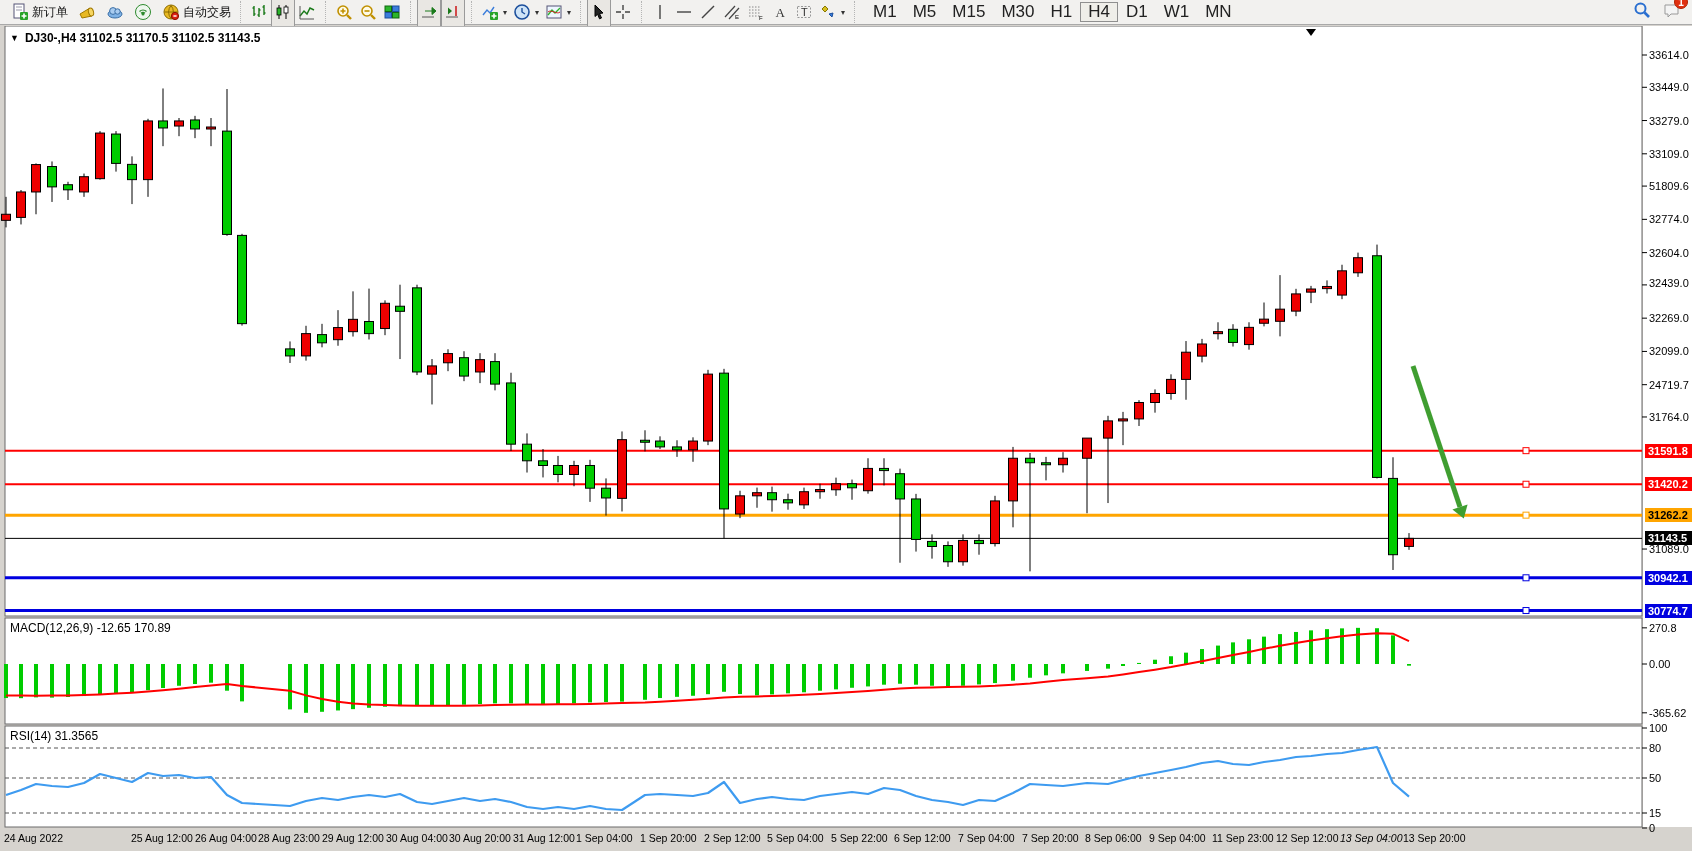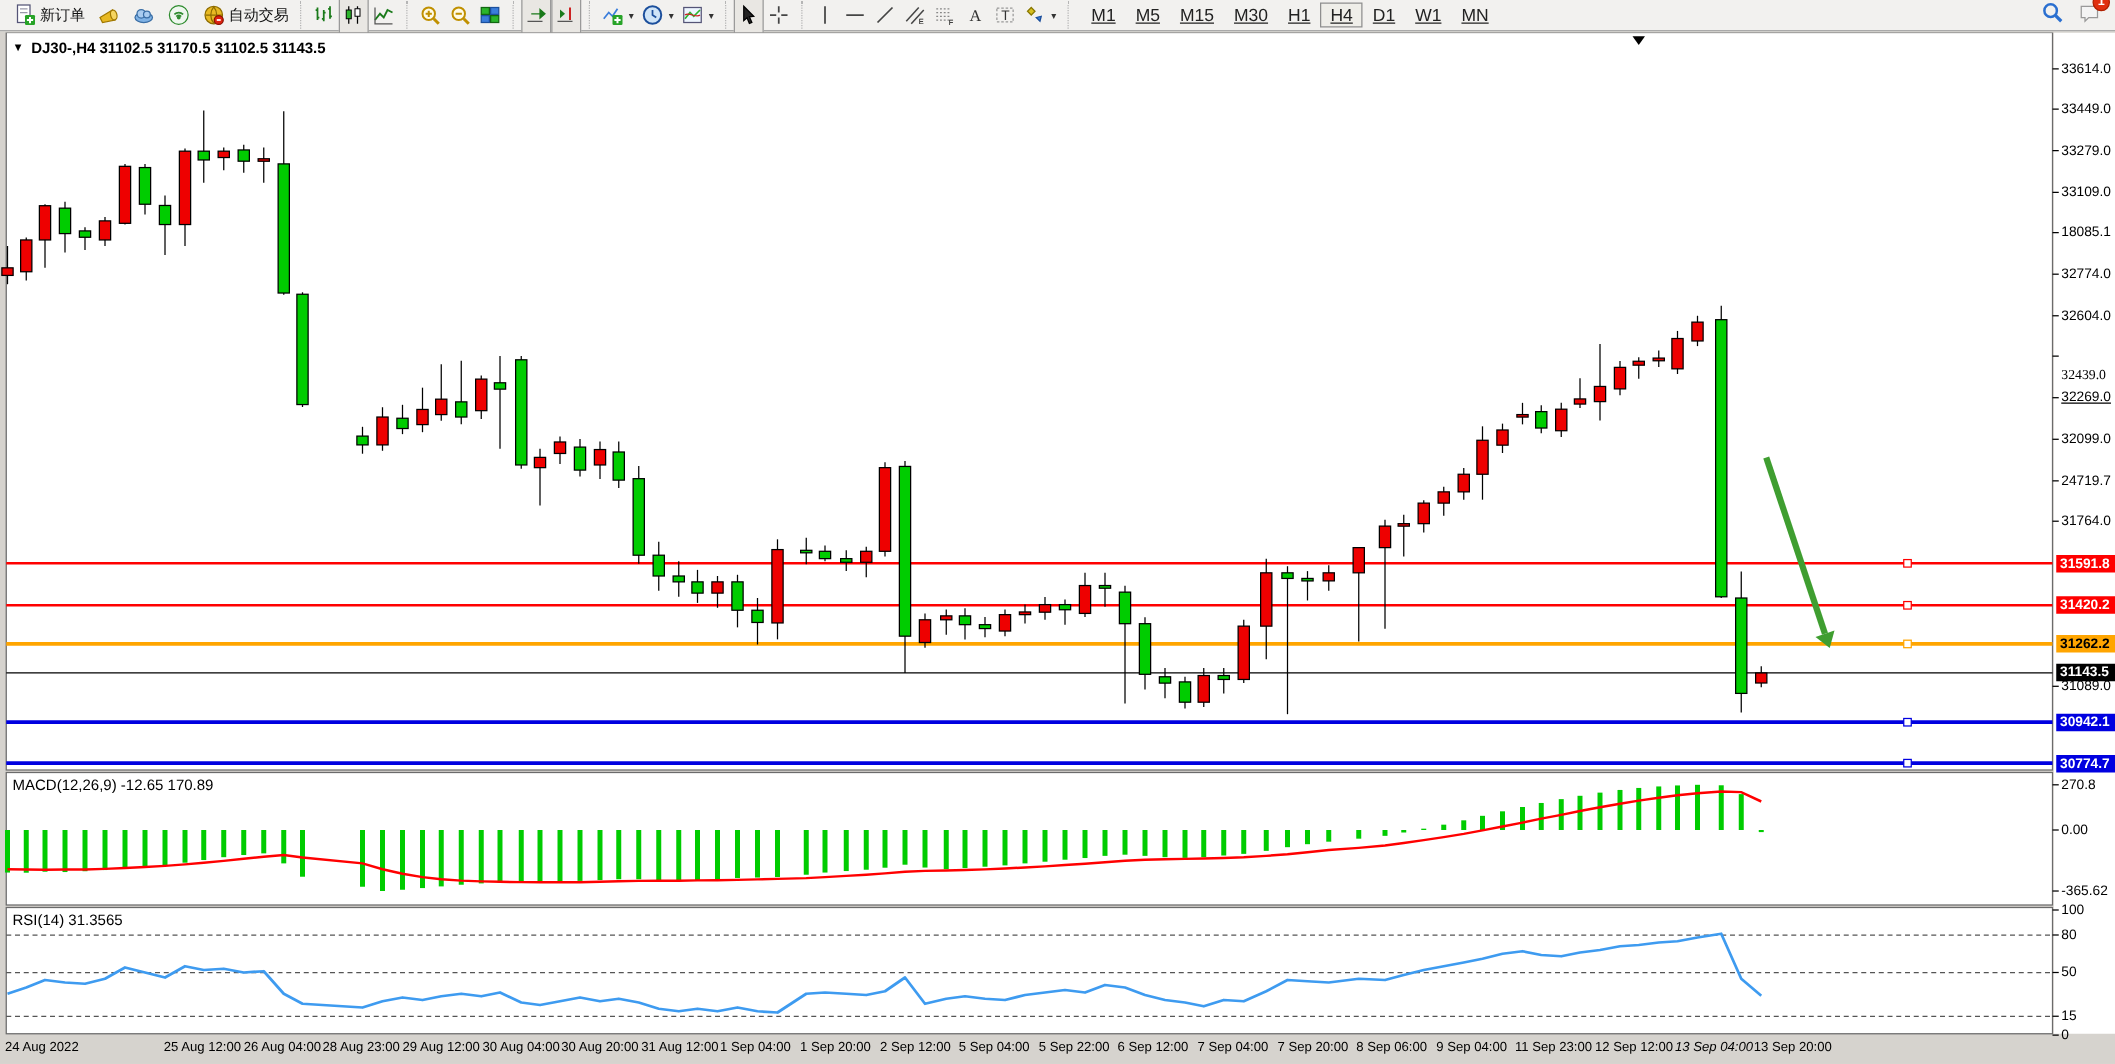--- a/index.html
+++ b/index.html
@@ -11,22 +11,22 @@
   #toolbar { position:absolute; left:0; top:0; width:1692px; height:25px;
     background:#f2f1ef; border-bottom:1px solid #a9a9a9; display:flex; align-items:center; }
   .tb-spacer { width:6px; flex:0 0 auto; }
   .tb-sep { width:7px; height:22px; flex:0 0 auto; border-left:1px dotted #b5b5b5; margin-left:6px; }
   .tb-btn { height:32px; min-width:24px; padding:0 2px; display:flex; align-items:center; 
     border:1px solid transparent; flex:0 0 auto; gap:3px; }
   .tb-btn.pressed { background:#e9e7e3; border:1px solid #9a9a9a; }
   .tb-btn .lbl { font-size:12px; color:#111; white-space:nowrap; }
   .tb-btn svg { display:block; }
   .caret { font-size:8px; color:#333; margin-left:1px; }
-  .tf-btn { height:20px; padding:0 7px; font-size:14px; color:#222; display:flex; align-items:center;
-    border:1px solid transparent; flex:0 0 auto;text-decoration:underline; }
+  .tf-btn { height:20px; padding:0 7px; font-size:17px; color:#222; display:flex; align-items:center;
+    border:1px solid transparent; flex:0 0 auto; }
   .tf-btn.pressed { background:#efeee9; border:1px solid #8f8f8f; }
   #tb-right { margin-left:auto; display:flex; align-items:center; padding-right:10px; gap:10px; }
   #notif { position:relative; }
   #notif .badge { position:absolute; right:-6px; top:-5px; width:14px; height:14px; border-radius:50%;
     background:#e03010; color:#fff; font-size:10px; font-weight:bold; display:flex; align-items:center;
     justify-content:center; border:1px solid #b02000; }
 
   
   #chart-wrap { position:absolute; left:0; top:26px; width:1692px; height:825px; background:#d6d3ce; }
   #svg-layer { position:absolute; left:0; top:0; }
@@ -611,25 +611,25 @@
     <span class="tri">▼</span>
     <span>DJ30-,H4  31102.5 31170.5 31102.5 31143.5</span>
   </div>
   <div class="pane-label" id="macd-label">MACD(12,26,9) -12.65 170.89</div>
   <div class="pane-label" id="rsi-label">RSI(14) 31.3565</div>
   <div id="overlay-labels">
         <div class="scale-txt" style="top:23px;">33614.0</div>
         <div class="scale-txt" style="top:55px;">33449.0</div>
         <div class="scale-txt" style="top:89px;">33279.0</div>
         <div class="scale-txt" style="top:122px;">33109.0</div>
-        <div class="scale-txt" style="top:154px;">18085.1</div>
+        <div class="scale-txt" style="top:154px;">51809.6</div>
         <div class="scale-txt" style="top:187px;">32774.0</div>
         <div class="scale-txt" style="top:221px;">32604.0</div>
-        <div class="scale-txt" style="top:268px;font-family:Liberation Serif, serif;">32439.0</div>
-        <div class="scale-txt" style="top:286px;text-decoration:underline;">32269.0</div>
+        <div class="scale-txt" style="top:251px;">32439.0</div>
+        <div class="scale-txt" style="top:286px;">32269.0</div>
         <div class="scale-txt" style="top:319px;">32099.0</div>
         <div class="scale-txt" style="top:353px;">24719.7</div>
         <div class="scale-txt" style="top:385px;">31764.0</div>
         <div class="scale-txt" style="top:517px;">31089.0</div>
         <div class="scale-badge" style="top:418px;background:#FF0000;color:#FFFFFF;">31591.8</div>
         <div class="scale-badge" style="top:451px;background:#FF0000;color:#FFFFFF;">31420.2</div>
         <div class="scale-badge" style="top:482px;background:#FFA500;color:#000000;">31262.2</div>
         <div class="scale-badge" style="top:505px;background:#000000;color:#FFFFFF;">31143.5</div>
         <div class="scale-badge" style="top:545px;background:#0000E0;color:#FFFFFF;">30942.1</div>
         <div class="scale-badge" style="top:578px;background:#0000E0;color:#FFFFFF;">30774.7</div>

